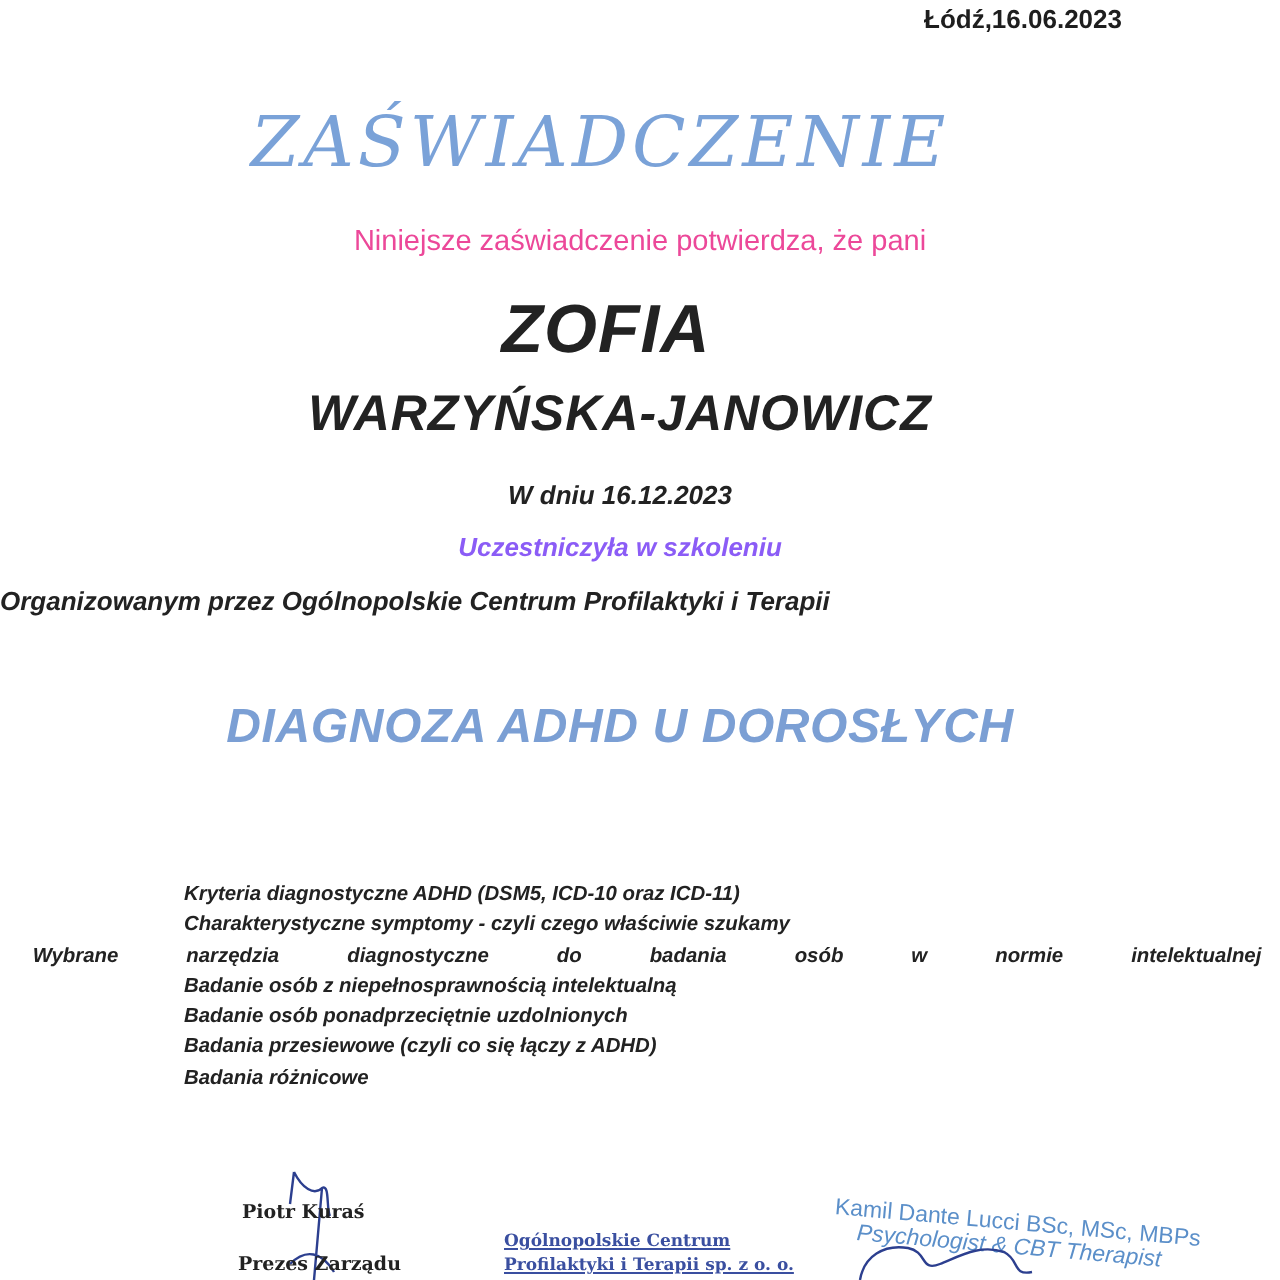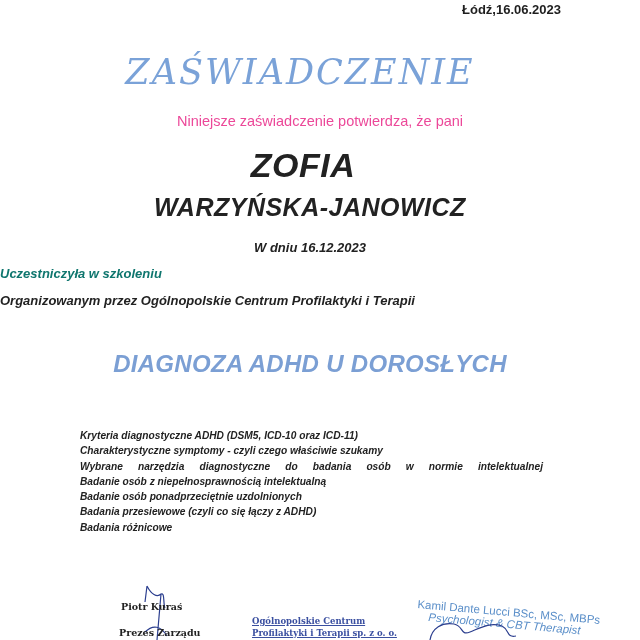--- a/index.html
+++ b/index.html
@@ -77,25 +77,25 @@
       text-align: center;
       font-size: 13px;
       font-weight: bold;
       font-style: italic;
       color: #222;
     }
     .participated {
       top: 266px;
       left: 0;
       width: 620px;
-      text-align: left;
-      font-size: 13px;
-      font-weight: bold;
-      font-style: italic;
-      color: #0f766e;
+      text-align: center;
+      font-size: 13px;
+      font-weight: bold;
+      font-style: italic;
+      color: #8b5cf6;
     }
     .organizer {
       top: 293px;
       left: 0;
       width: 630px;
       text-align: left;
       font-size: 13px;
       font-weight: bold;
       font-style: italic;
       color: #222;
@@ -108,32 +108,33 @@
       font-size: 24px;
       font-weight: bold;
       font-style: italic;
       color: #7b9fd4;
       letter-spacing: 0.3px;
     }
     .topics {
       top: 428px;
       left: 80px;
       width: 463px;
-      margin: 0;
+      margin: 12px;
       padding: 0;
       list-style: none;
       font-size: 10.2px;
       font-weight: bold;
       font-style: italic;
       color: #222;
       line-height: 15.3px;
     }
     .topics li.justify {
       display: flex;
-      justify-content: space-between;
+      justify-content: center;
+      gap: 34px;
     }
     .sig-left-name {
       top: 601px;
       left: 121px;
       font-family: "DejaVu Serif", "Liberation Serif", serif;
       font-size: 9.5px;
       font-weight: bold;
       color: #222;
     }
     .sig-left-role {

